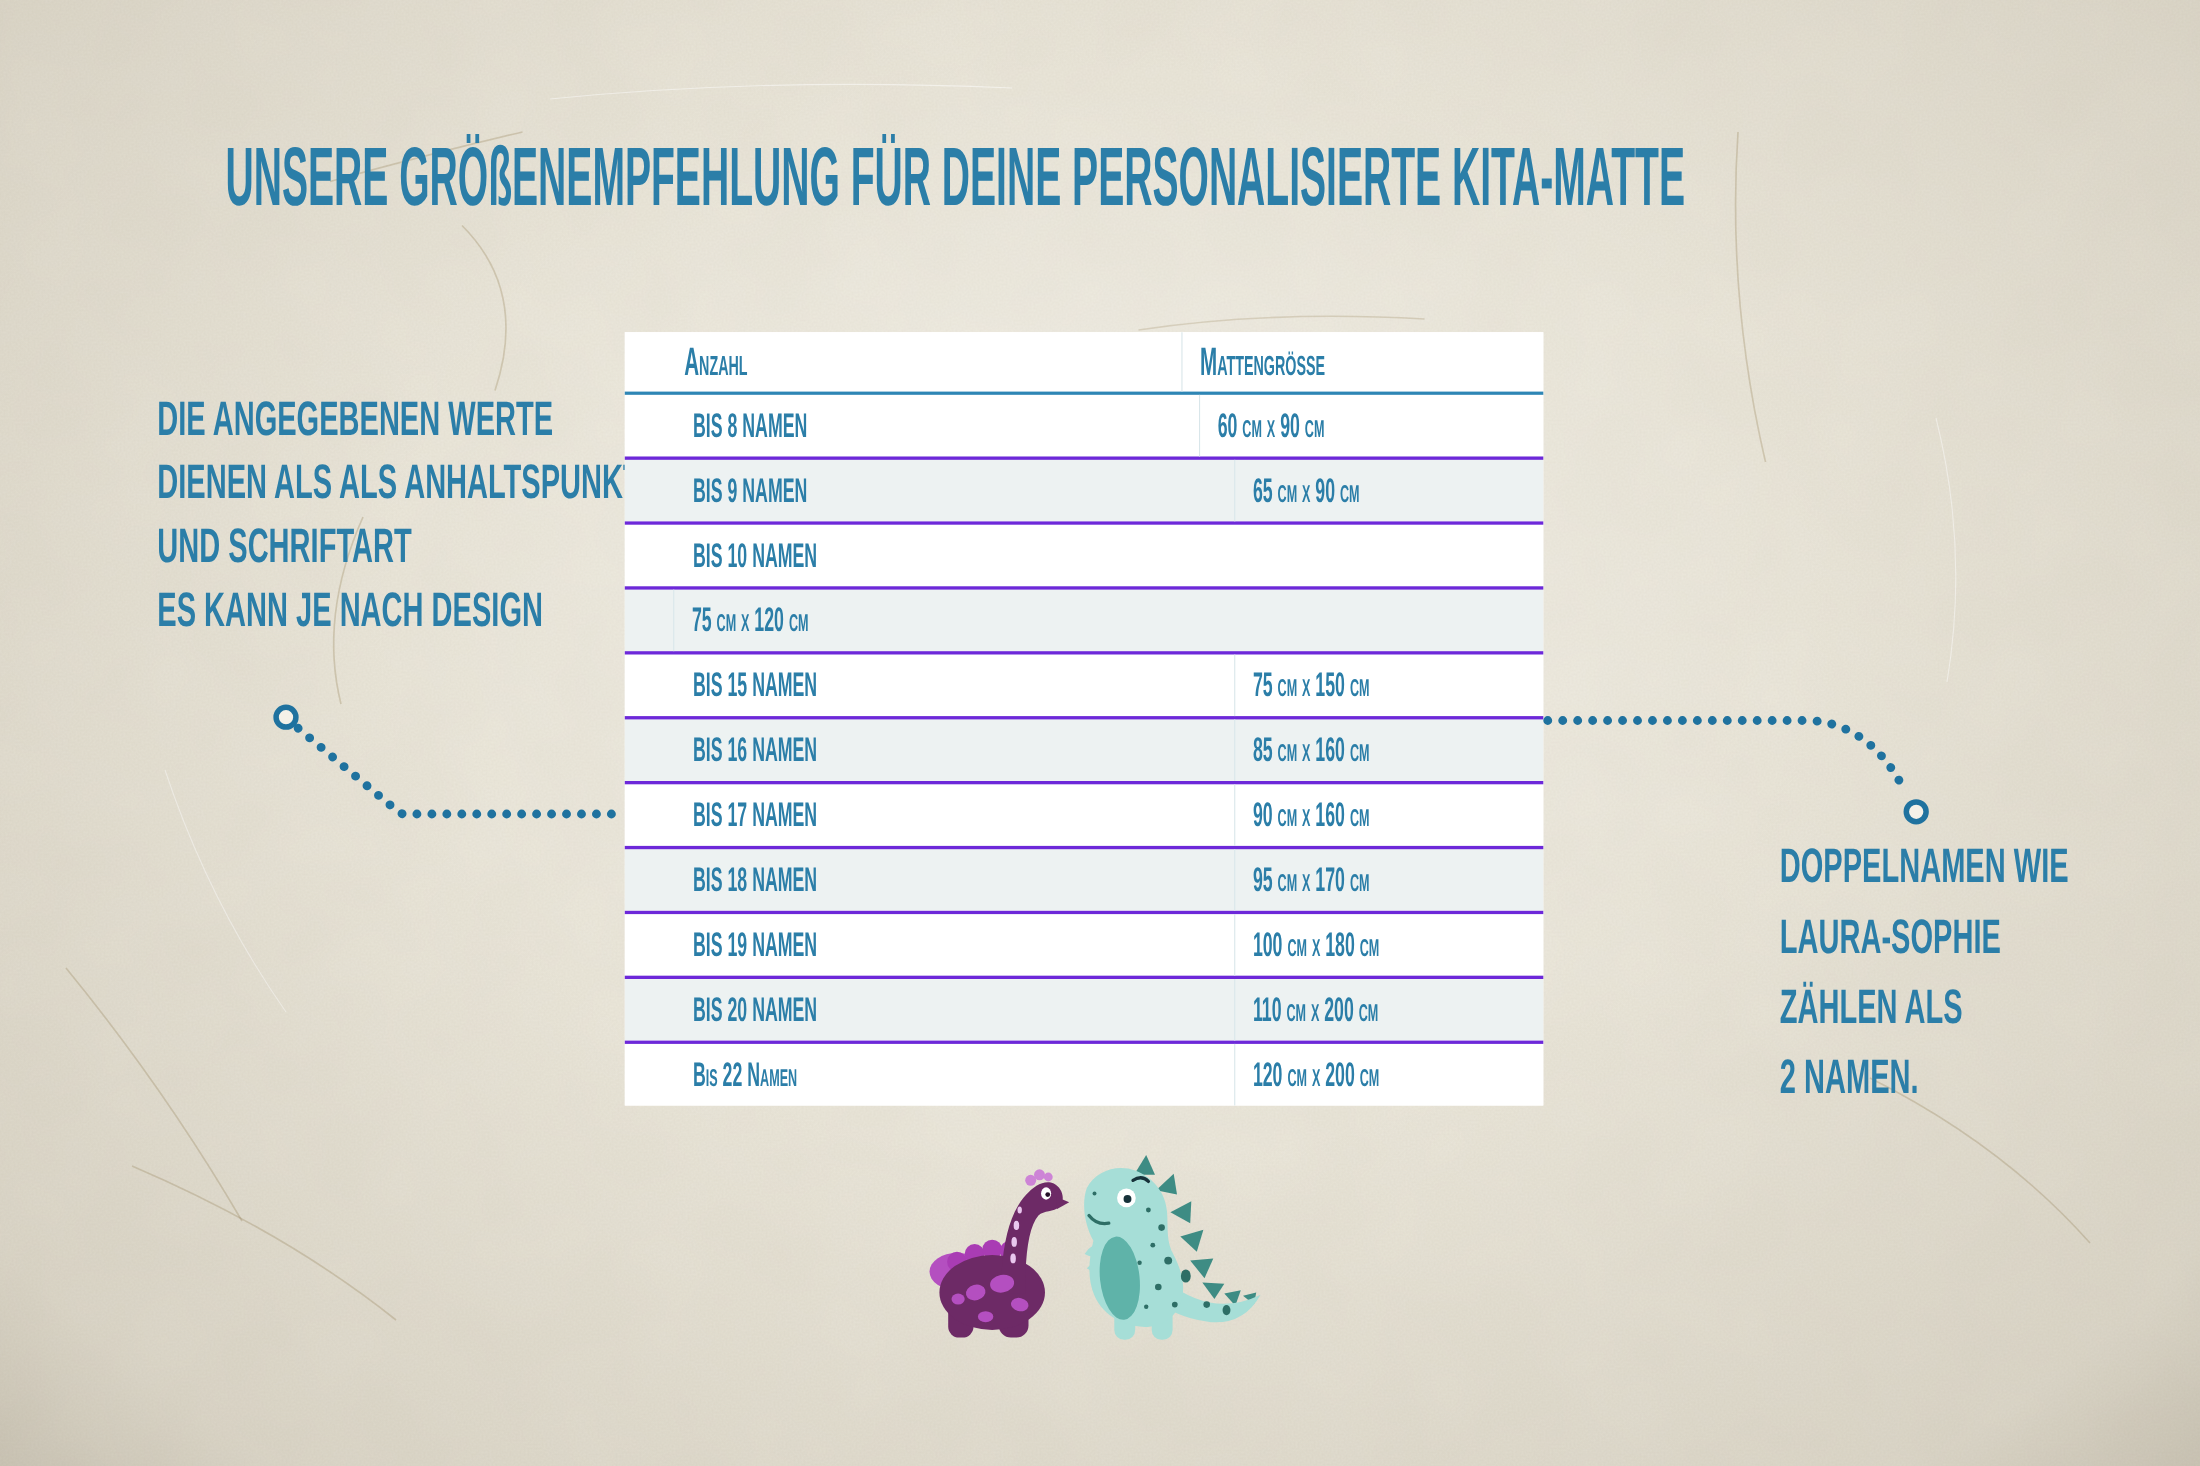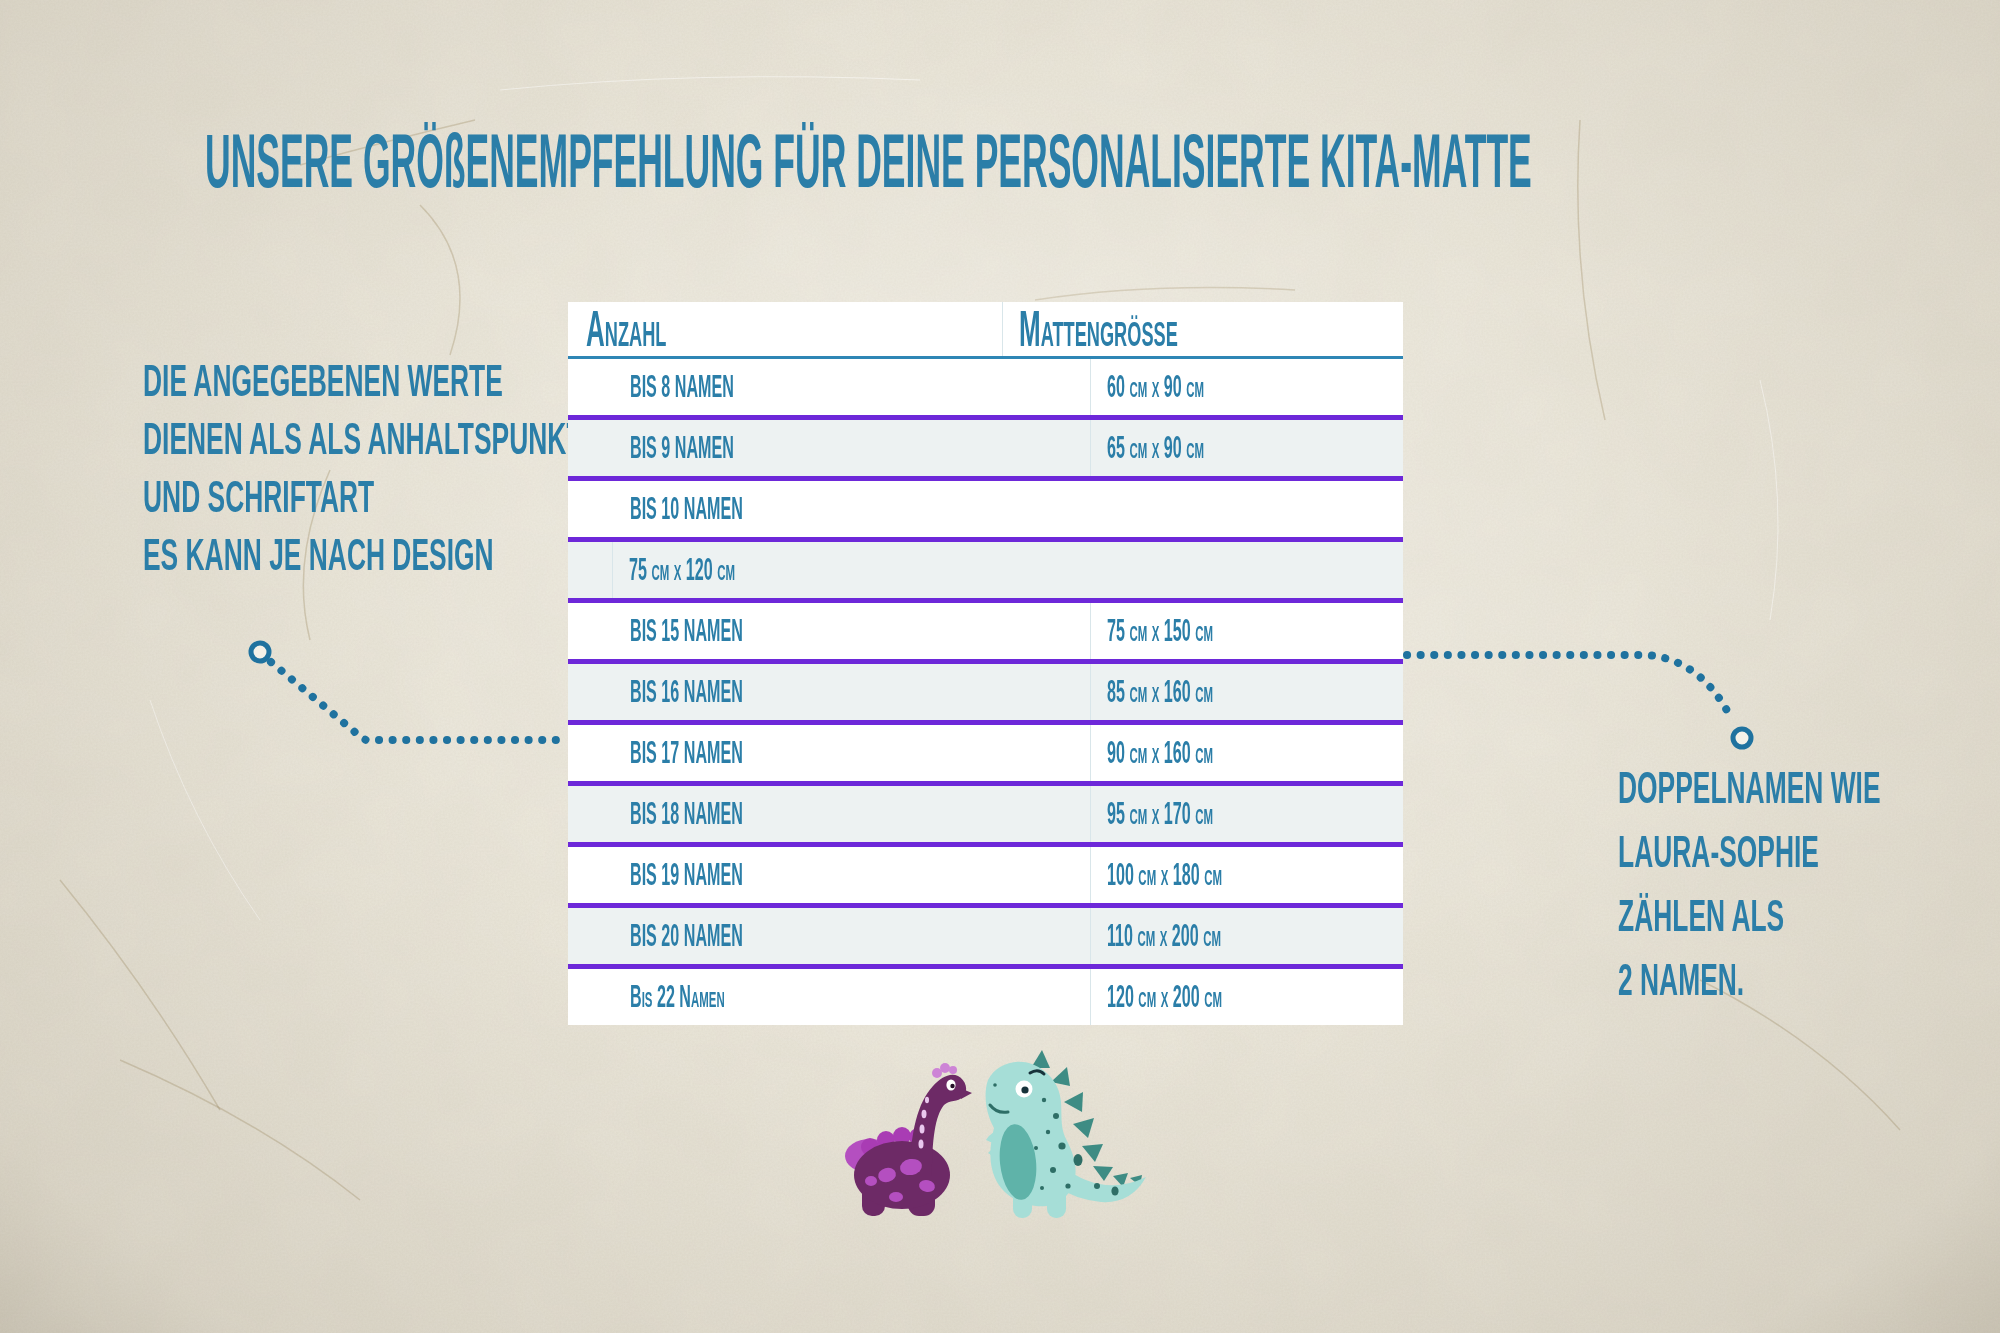--- a/index.html
+++ b/index.html
@@ -33,24 +33,24 @@
   #right-note{left:1618px;top:756px;}
   #right-note .ln{line-height:64px;height:64px;}
 
   
   .size-table{position:absolute;left:568px;top:302px;width:835px;background:#ffffff;
     box-shadow:0 0 0 0 transparent;}
   .thead{display:flex;height:54px;align-items:center;border-bottom:3px solid #2e86b5;background:#ffffff;}
   .trow{display:flex;height:56px;align-items:center;}
   .trow:nth-child(odd){background:#ffffff;}
   .trow:nth-child(even){background:#edf2f2;}
-  .trows .trow + .trow{border-top:5px solid #6d28d9;}
+  .trows .trow + .trow{border-top:3px solid #6d28d9;gap:32px;}
   .c1{width:434px;padding-left:18px;box-sizing:border-box;}
   .c2{flex:1;padding-left:16px;box-sizing:border-box;border-left:1px solid #d9e6ea;align-self:stretch;display:flex;align-items:center;}
-  .thead .hand{font-size:50px;}
+  .thead .hand{font-size:36px;margin-left:36px;}
   .trow .hand{font-size:31px;margin-left:44px;}
 
   
   #connectors{position:absolute;inset:0;pointer-events:none;}
 
   
   #dinos{position:absolute;left:810px;top:1028px;}
 </style>
 </head>
 <body>

